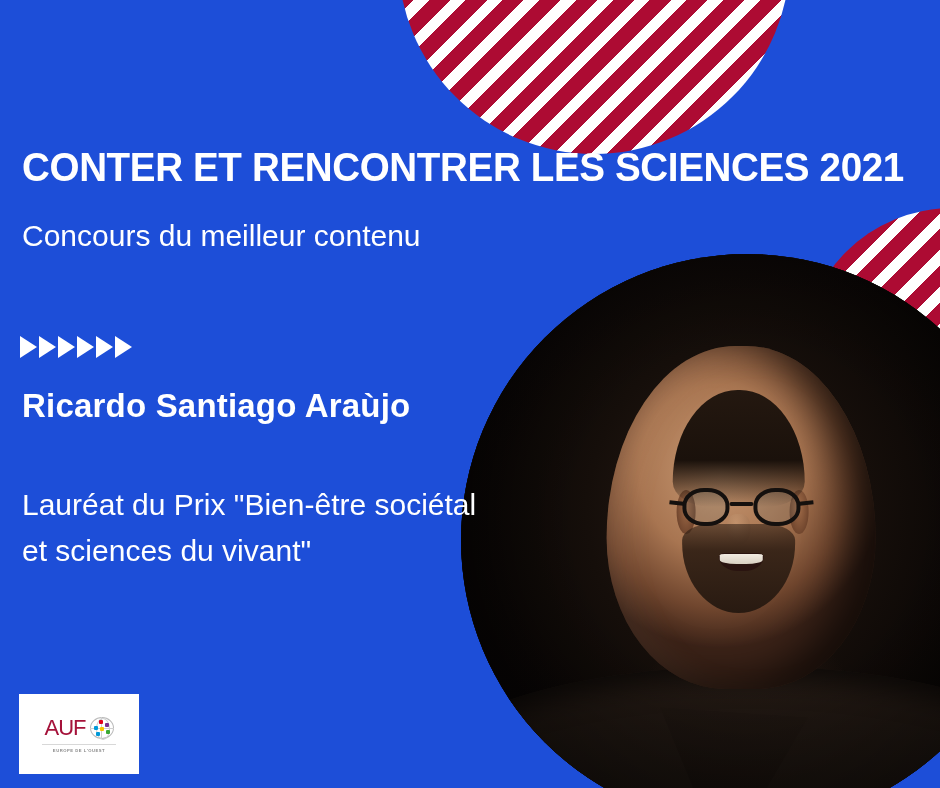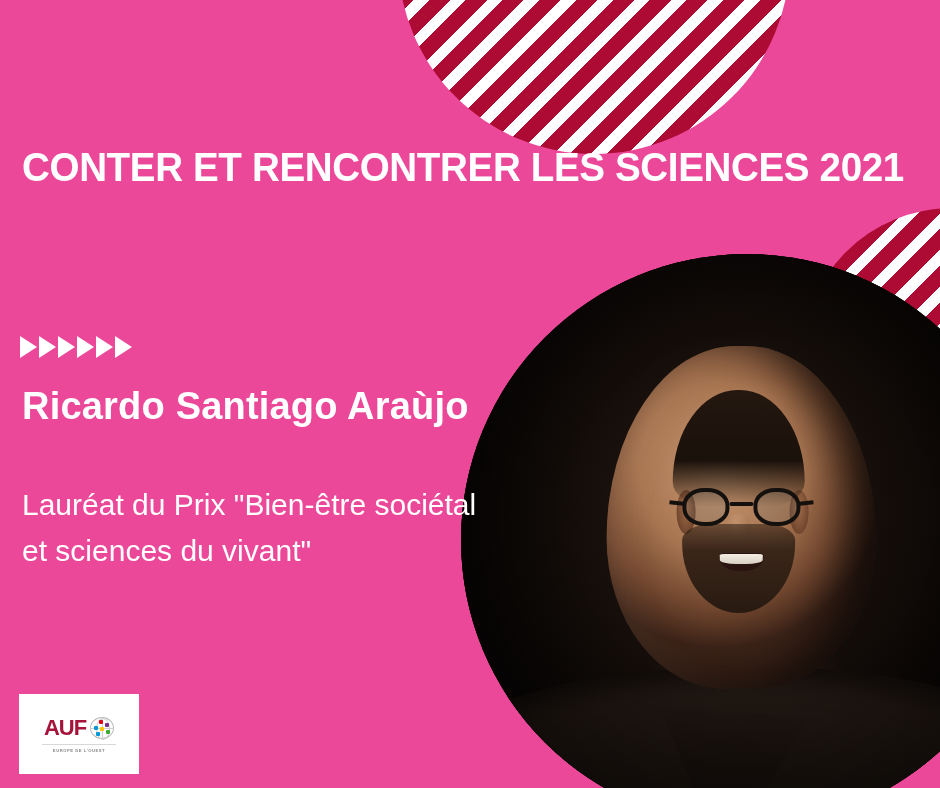--- a/index.html
+++ b/index.html
@@ -5,21 +5,21 @@
   html, body {
     margin: 0;
     padding: 0;
     background: #ffffff;
   }
   #poster {
     position: relative;
     width: 940px;
     height: 788px;
     overflow: hidden;
-    background: #ec4899;
+    background: #1d4ed8;
     font-family: "Liberation Sans", sans-serif;
   }
 
   
   .stripe-disc {
     position: absolute;
     border-radius: 50%;
     background-image: repeating-linear-gradient(
       -45deg,
       #ffffff 0px,
@@ -243,21 +243,21 @@
     height: 0;
     border-top: 11px solid transparent;
     border-bottom: 11px solid transparent;
     border-left: 17px solid #ffffff;
   }
   #laureate-name {
     position: absolute;
     left: 22px;
     top: 385px;
     color: #ffffff;
-    font-size: 38px;
+    font-size: 33px;
     line-height: 42px;
     font-weight: 700;
     letter-spacing: 0.2px;
   }
   #prize {
     position: absolute;
     left: 22px;
     top: 482px;
     width: 460px;
     color: #ffffff;
@@ -280,21 +280,21 @@
     justify-content: center;
   }
   #logo-row {
     display: flex;
     align-items: center;
     gap: 4px;
   }
   #logo-auf {
     color: #A5123A;
     font-size: 22px;
-    font-weight: 700;
+    font-weight: 400;
     letter-spacing: -1px;
     font-family: "Liberation Sans", sans-serif;
   }
   #logo-globe {
     position: relative;
     width: 24px;
     height: 22px;
   }
   #logo-globe .g-ring {
     position: absolute;
@@ -376,20 +376,21 @@
         <div class="temple-l"></div>
         <div class="temple-r"></div>
       </div>
     </div>
     <div class="vignette"></div>
   </div>
 
   <div id="title">CONTER ET RENCONTRER LES SCIENCES 2021</div>
 
   <div id="subtitle">
+    <div>Concours du meilleur contenu</div>
   </div>
 
   <div id="arrows">
     <span class="tri"></span>
     <span class="tri"></span>
     <span class="tri"></span>
     <span class="tri"></span>
     <span class="tri"></span>
     <span class="tri"></span>
   </div>

